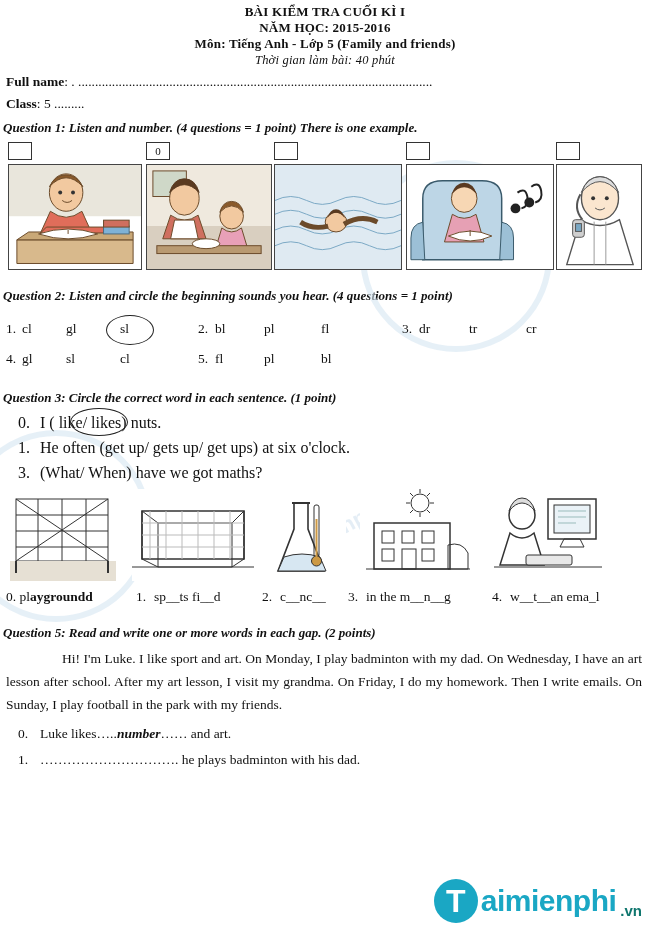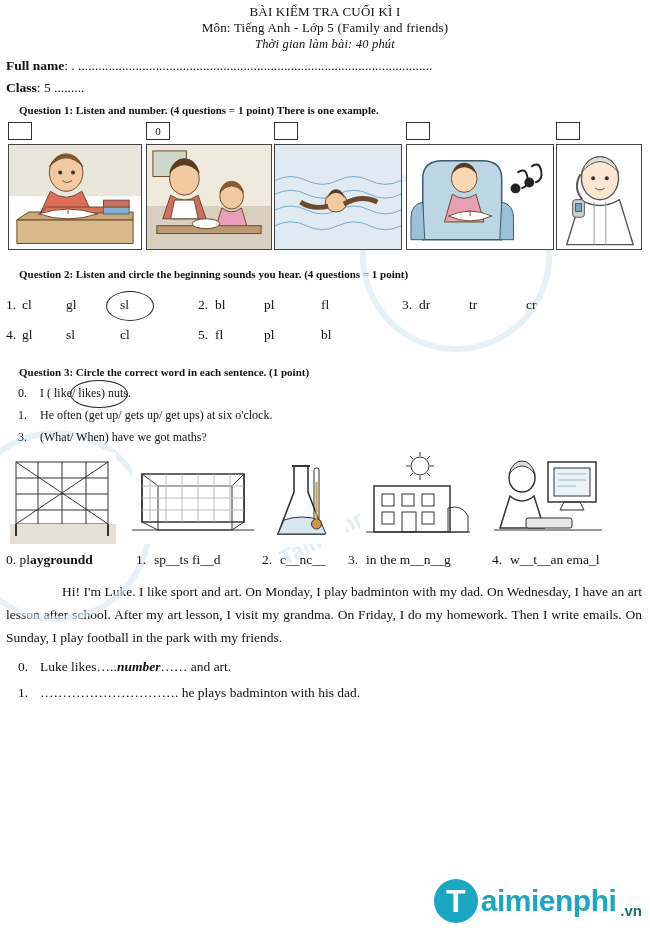--- a/index.html
+++ b/index.html
@@ -20,42 +20,43 @@
     width: 650px;
     height: 945px;
     padding: 0;
     box-sizing: border-box;
   }
   .header {
     text-align: center;
     padding-top: 4px;
   }
   .header .line {
-    font-weight: normal;
+    font-weight: bold;
     font-size: 13px;
     letter-spacing: 0.2px;
     line-height: 16px;
   }
   .header .line.italic {
     font-weight: normal;
     font-style: italic;
     font-size: 12.5px;
   }
   .fullname, .classline {
     font-size: 13.5px;
     margin-left: 6px;
     margin-top: 6px;
     white-space: nowrap;
     overflow: hidden;
   }
   .fullname b, .classline b { font-weight: bold; }
   .qhead {
     font-weight: bold;
-    font-size: 11px;
-    margin-left: 19px;
+    font-style: italic;
+    font-size: 13px;
+    margin-left: 3px;
     margin-top: 8px;
   }
 
   
   .pic-row {
     position: relative;
     margin-top: 6px;
     margin-left: 6px;
     width: 638px;
     height: 128px;
@@ -96,21 +97,21 @@
     position: absolute;
     border: 1.4px solid #222;
     border-radius: 50%;
     width: 46px;
     height: 28px;
     left: 100px;
     top: -3px;
   }
 
   
-  .q3list { margin-left: 18px; margin-top: 6px; font-size: 12px; }
+  .q3list { margin-left: 18px; margin-top: 6px; font-size: 16px; }
   .q3list .item { margin-bottom: 7px; position: relative; }
   .q3list .num { display: inline-block; width: 22px; }
   .circle-like {
     position: absolute;
     left: 52px;
     top: -6px;
     width: 56px;
     height: 26px;
     border: 1.4px solid #222;
     border-radius: 50%;
@@ -211,20 +212,21 @@
 
 <div class="page">
 
   <div class="wm-circle" style="left:-40px; top:430px; width:180px; height:180px;"></div>
   <div class="wm-circle" style="left:360px; top:160px; width:180px; height:180px;"></div>
   <div class="wm-text" style="left:370px; top:490px; font-size:46px;">TMP</div>
   <div class="wm-text" style="left:275px; top:520px; font-size:22px; transform:rotate(-28deg);">Taimienphi</div>
 
   <div class="header">
     <div class="line">BÀI KIỂM TRA CUỐI KÌ I</div>
+    <div class="line">NĂM HỌC: 2015-2016</div>
     <div class="line">Môn: Tiếng Anh - Lớp 5 (Family and friends)</div>
     <div class="line italic">Thời gian làm bài: 40 phút</div>
   </div>
 
   <div class="fullname">
     <b>Full name</b><span>: . .........................................................................................................</span>
   </div>
   <div class="classline">
     <b>Class</b><span>: 5 .........</span>
   </div>
@@ -445,20 +447,21 @@
     <span class="a" style="left:130px;">1.</span>
     <span class="a" style="left:148px;">sp__ts fi__d</span>
     <span class="a" style="left:256px;">2.</span>
     <span class="a" style="left:274px;">c__nc__</span>
     <span class="a" style="left:342px;">3.</span>
     <span class="a" style="left:360px;">in the m__n__g</span>
     <span class="a" style="left:486px;">4.</span>
     <span class="a" style="left:504px;">w__t__an ema_l</span>
   </div>
 
+  <div class="qhead" style="margin-top:14px;">Question 5: Read and write one or more  words in each gap. (2 points)</div>
 
   <div class="para" style="text-indent:56px;">Hi! I'm Luke. I like sport and art. On Monday, I play badminton with my dad. On Wednesday, I have an art lesson after school. After my art lesson, I visit my grandma. On Friday, I do my homework. Then I write emails. On Sunday, I play football in the park with my friends.</div>
 
   <div class="q5list">
     <div class="item">
       <span class="num">0.</span><span>Luke likes…..</span><b>number</b><span>…… and art.</span>
     </div>
     <div class="item">
       <span class="num">1.</span><span>…………………………. he plays badminton with his dad.</span>
     </div>

